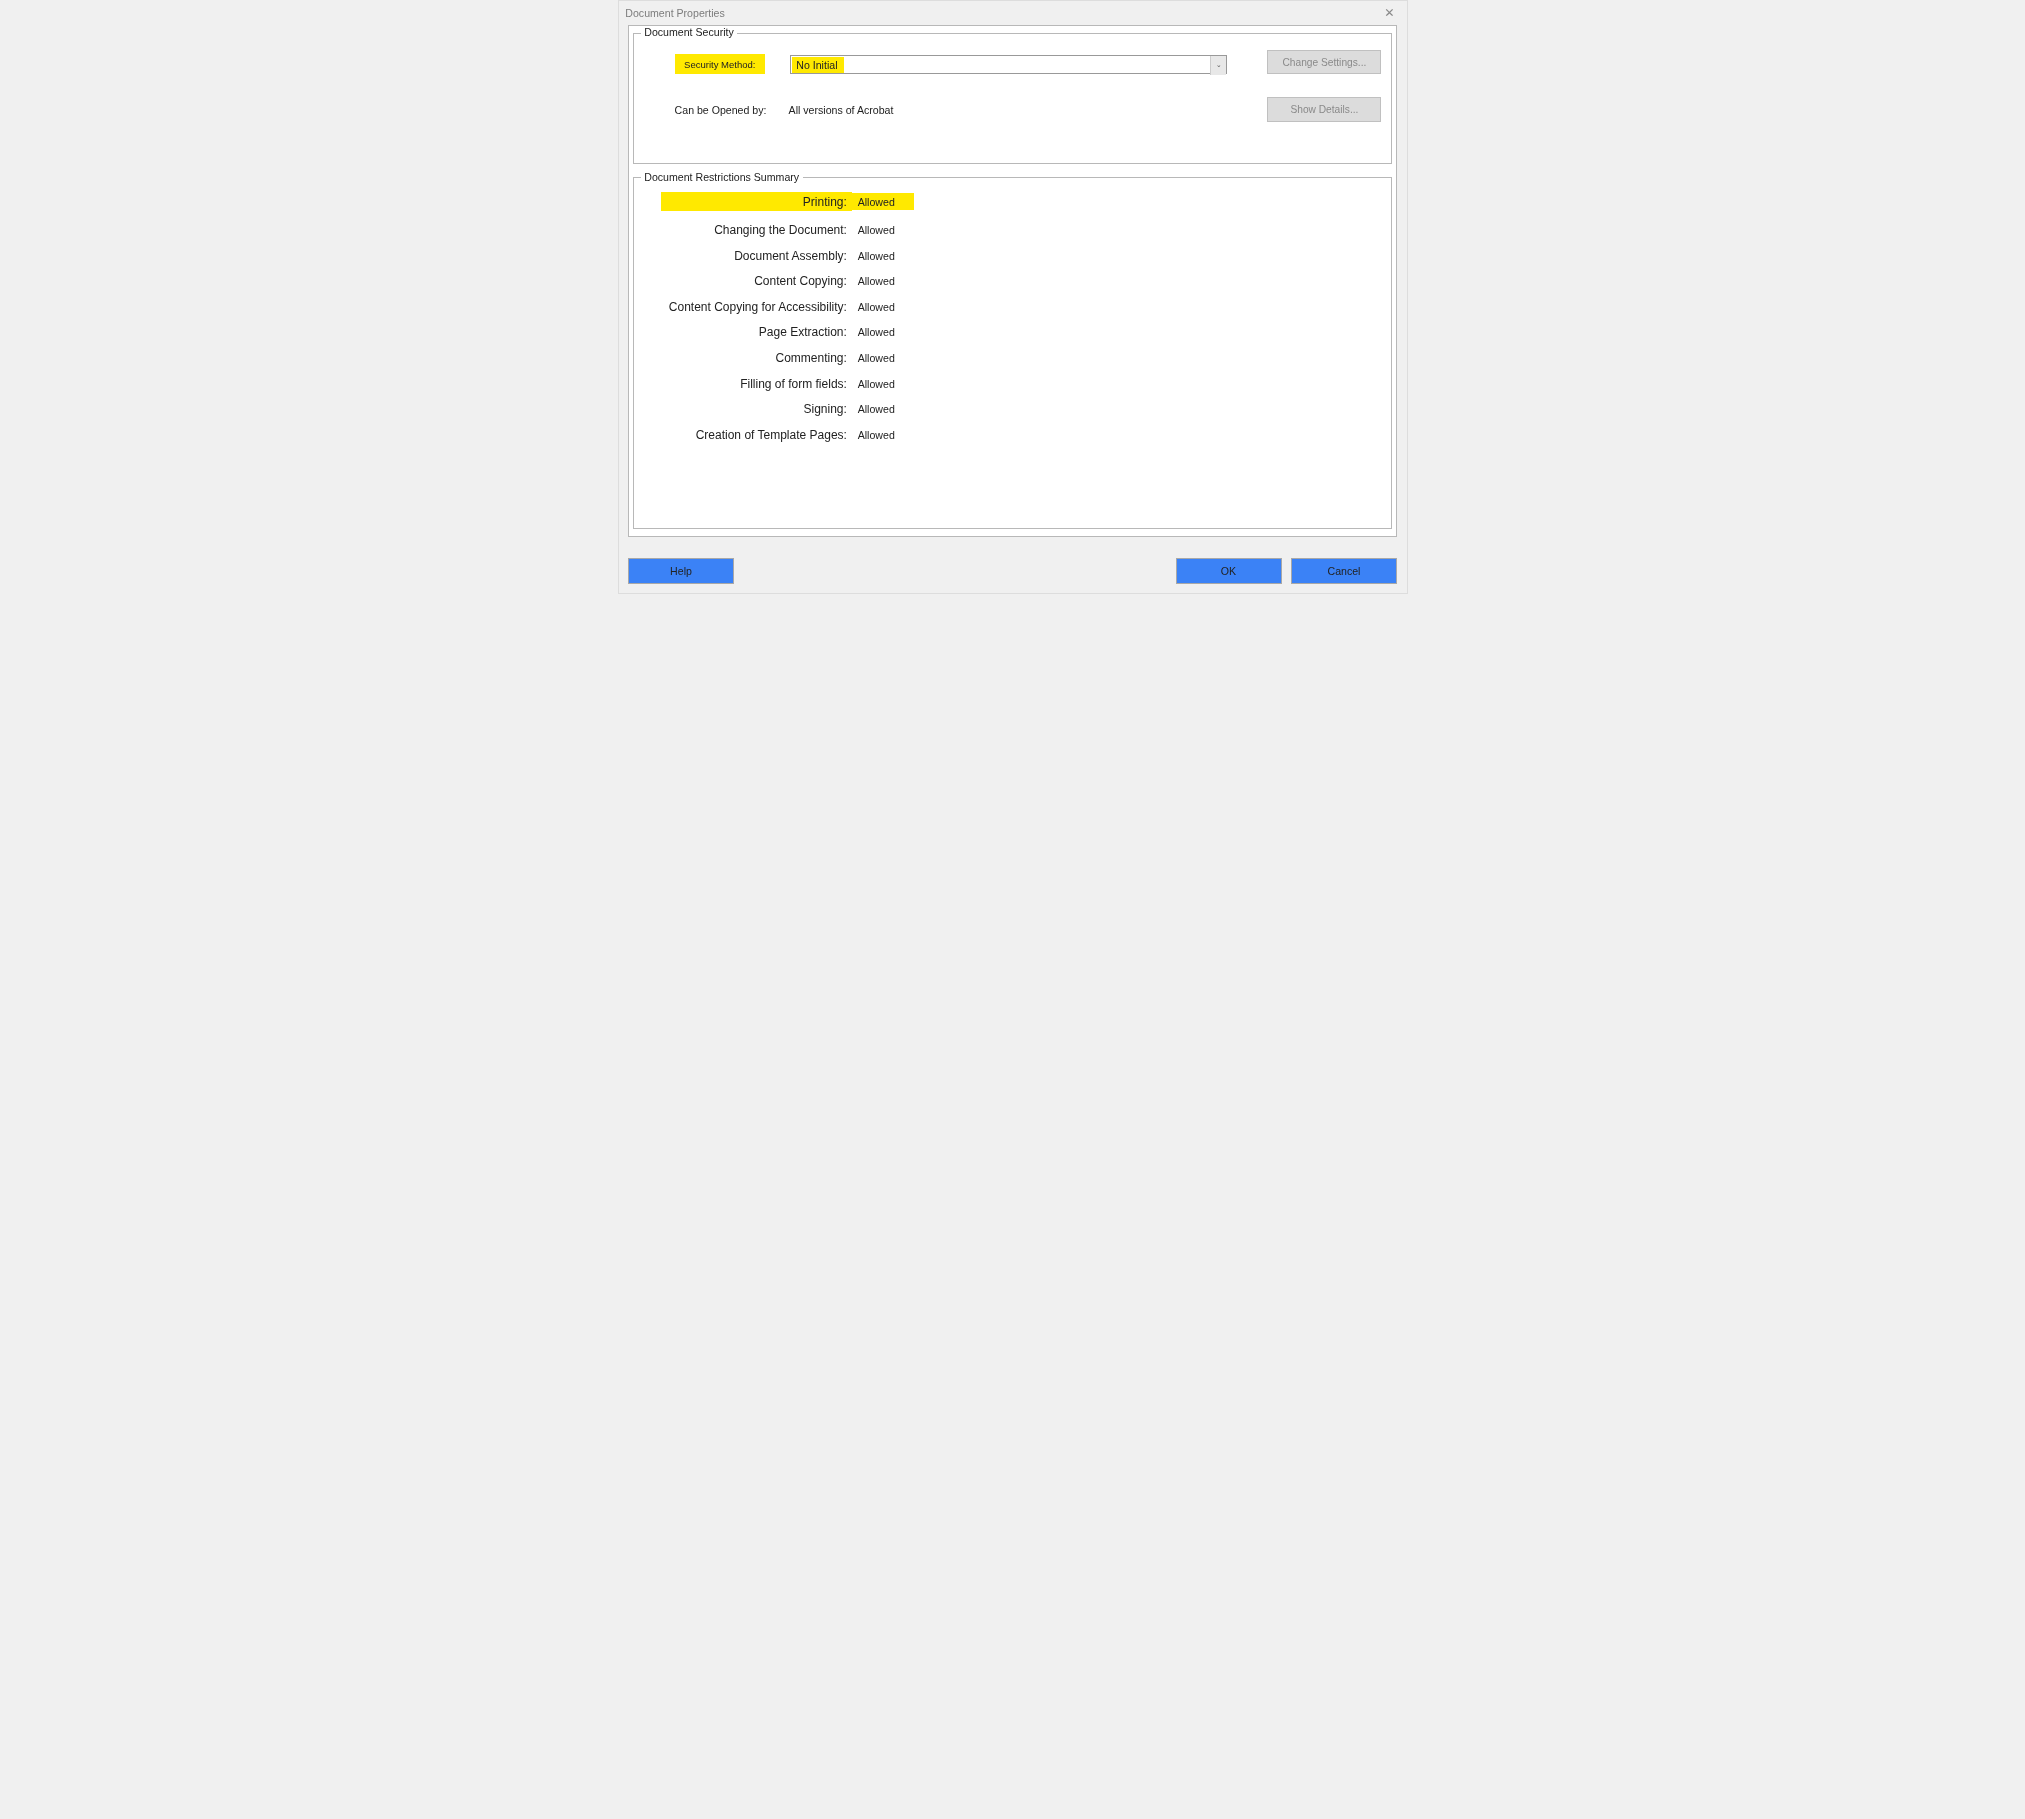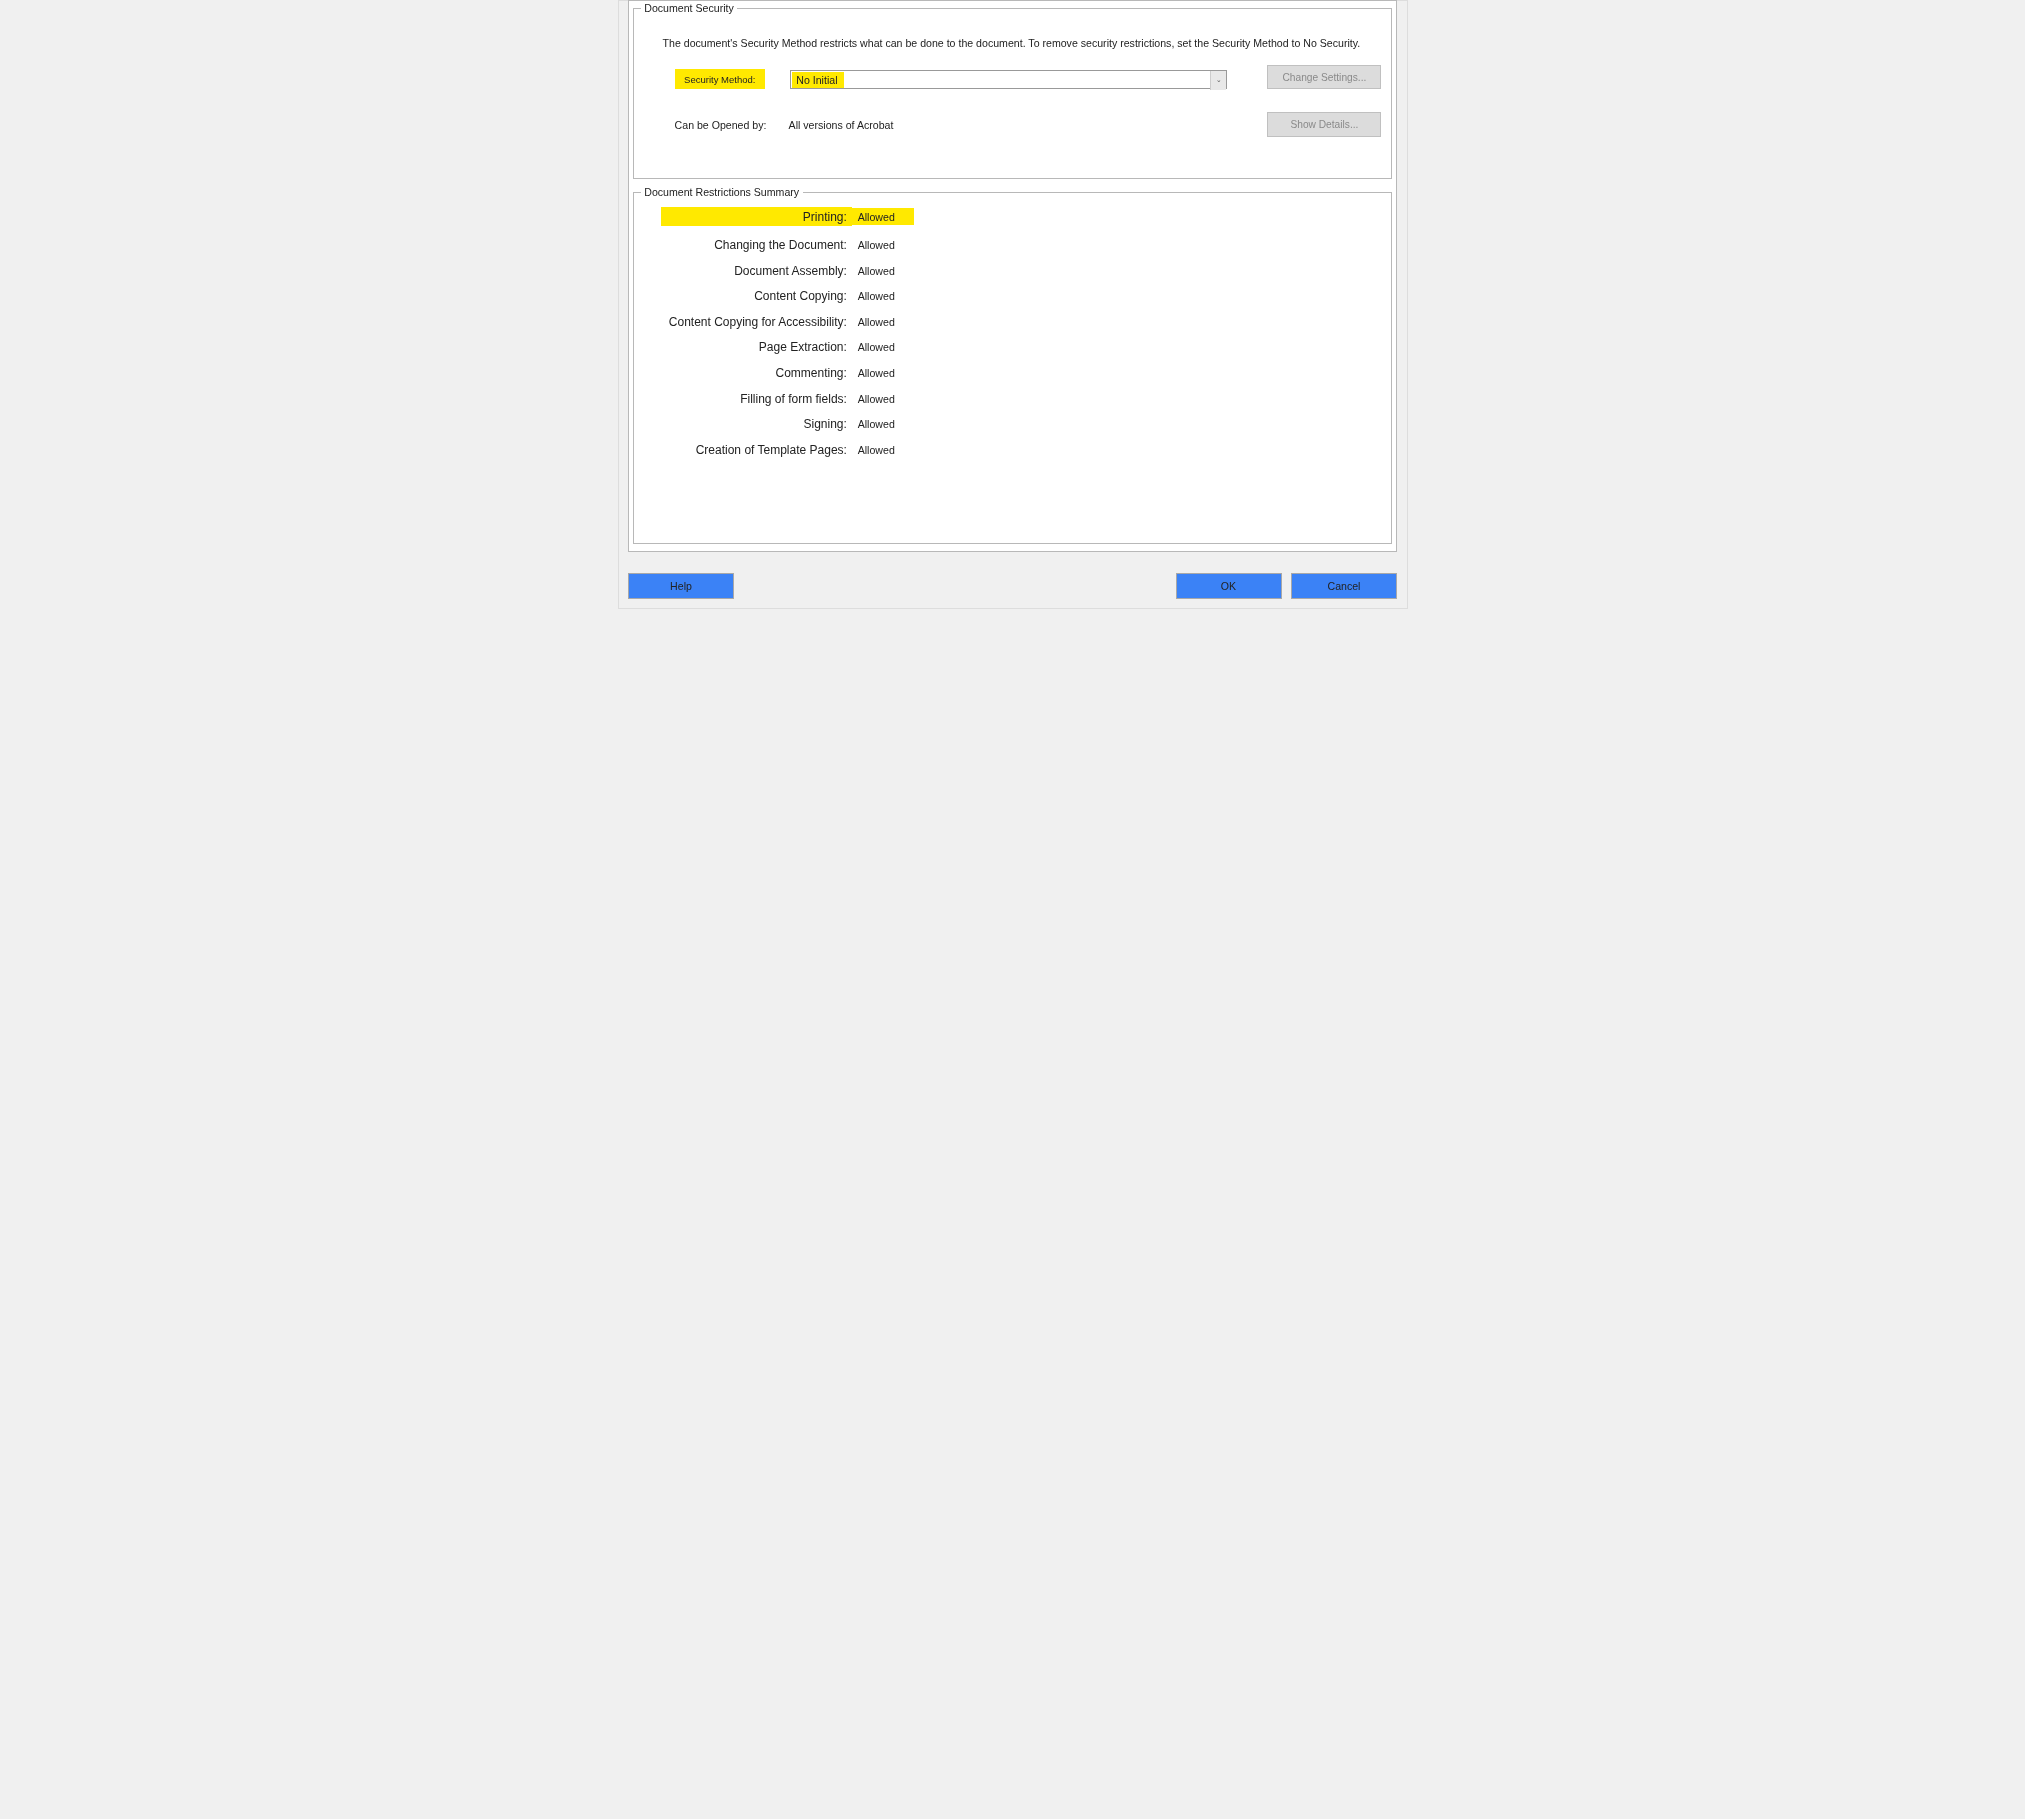--- a/index.html
+++ b/index.html
@@ -219,29 +219,32 @@
       background: #ffe900;
       display: inline-flex;
       align-items: center;
       padding: 4.8px 9.5px 4.8px 9.5px;
     }
   </style>
 </head>
 <body>
 
 <div class="dialog">
+  <div class="title-bar">
+    <span>Document Properties</span>
+    <div class="close-x">✕</div>
+  </div>
 
 
   <div class="content">
     <div class="panel-wrap">
 
       <div class="fieldset">
         <div class="legend">Document Security</div>
 
-        <div class="instructions">The document's Security Method restricts what can be done to the document. To remove security restrictions, set the Security Method to No Security.</div>
 
         <div class="row-secmethod">
           <div class="hl-label-box">
             <span>Security Method:</span>
           </div>
           <div class="select">
             <span class="value hl">No Initial</span>
             <span class="caret">⌄</span>
           </div>
           <div class="right-buttons">

